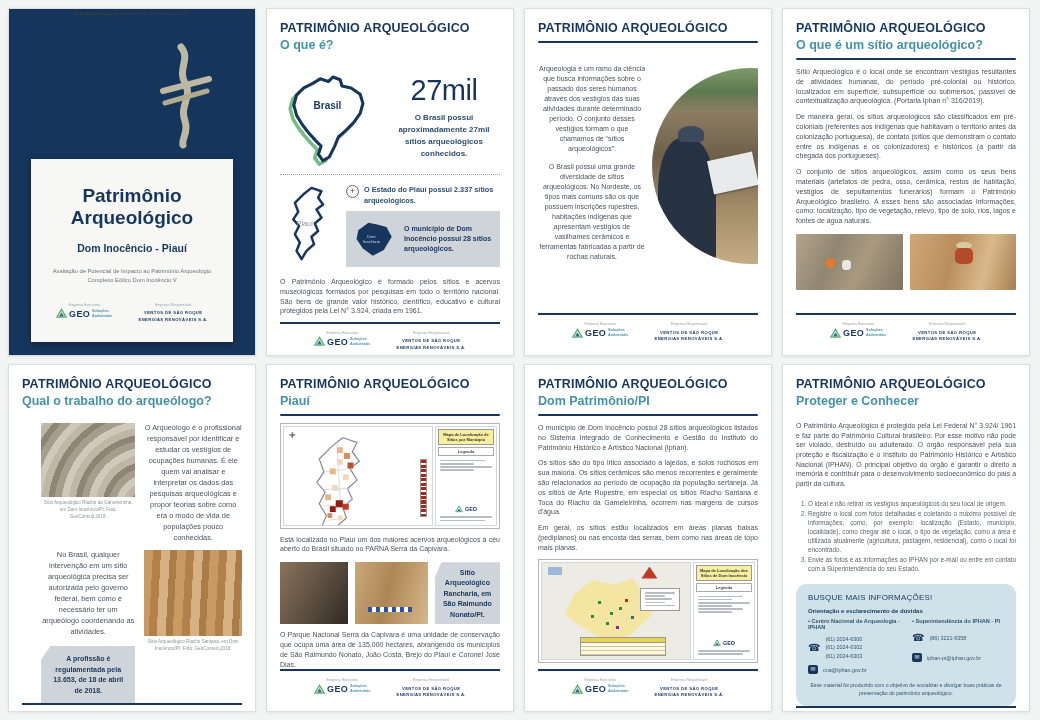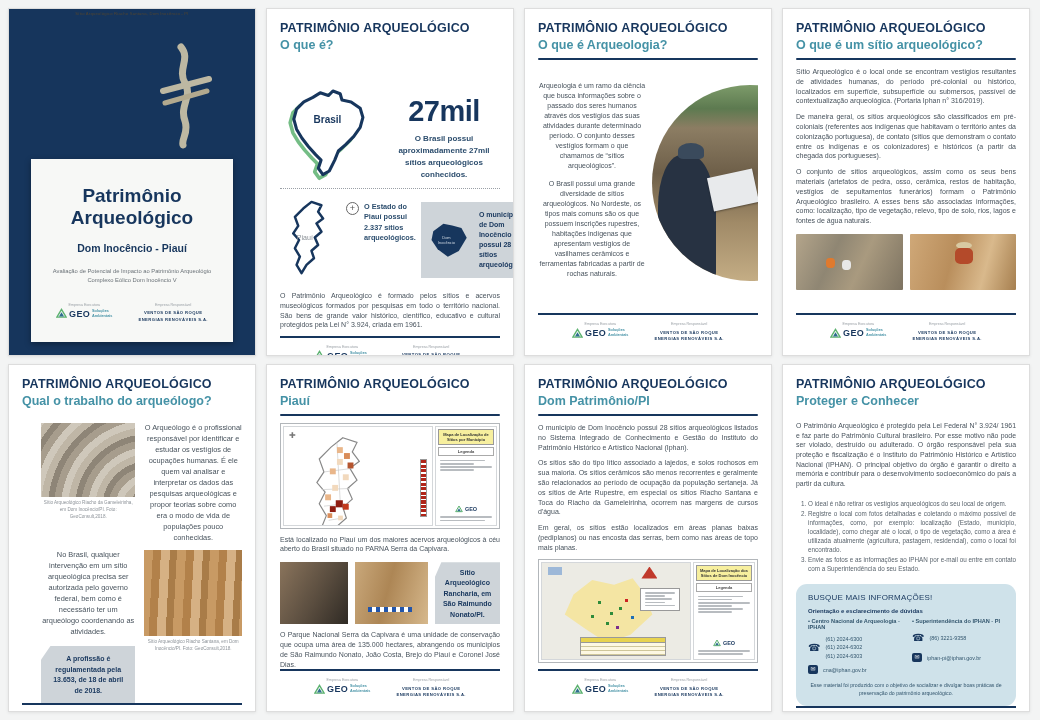--- a/index.html
+++ b/index.html
@@ -35,29 +35,29 @@
       linear-gradient(100deg,#d9c59b 0%,#c2a173 30%,#cbaa7c 55%,#a2855c 85%,#8f744e 100%);}
   .cover-caption{position:absolute; top:2px; left:0; right:0; text-align:center; font-size:4.2px; color:rgba(90,70,40,.85); letter-spacing:.2px;}
   .glyph{position:absolute; right:34px; top:30px; opacity:.8;}
   .cover-card{position:absolute; left:22px; right:22px; top:150px; bottom:13px; background:#f7f8f6; box-shadow:0 2px 6px rgba(0,0,0,.35); display:flex; flex-direction:column; align-items:center; text-align:center; padding:26px 10px 10px;}
   .cover-title{font-size:19px; font-weight:bold; color:var(--navy); line-height:1.15; max-width:150px;}
   .cover-sub{font-size:10.5px; font-weight:bold; color:var(--navy); margin-top:13px;}
   .cover-desc{font-size:5.8px; color:#6b7278; line-height:1.65; margin-top:13px; max-width:180px;}
   .cover-logos{margin-top:14px;}
   
   .row{display:flex;}
-  .brazil-row{gap:4px; align-items:flex-end; margin-top:16px;}
+  .brazil-row{gap:4px; align-items:center; margin-top:2px;}
   .brazil-row svg{width:104px; height:100px; flex:0 0 auto;}
   .stat-col{flex:1; text-align:center;}
-  .stat-num{font-size:29px; font-weight:bold; color:var(--navy); letter-spacing:-.5px;}
+  .stat-num{font-size:29px; font-weight:normal; color:var(--navy); letter-spacing:-.5px;}
   .stat-txt{font-size:8px; font-weight:bold; color:#2d4e6e; line-height:1.5; margin-top:5px;}
   .dotted{border-top:1.5px dotted #9aa0a6; margin:7px 0;}
   .piaui-row{gap:8px; align-items:center;}
   .piaui-row > svg{width:58px; height:88px; flex:0 0 auto;}
-  .pi-right{flex:1; display:flex; gap:5px;}
+  .pi-right{flex:1; display:flex; flex-direction:column; gap:5px;}
   .plus-row{display:flex; gap:5px; align-items:flex-start;}
   .plus-icon{width:13px; height:13px; border:1.3px solid #666; border-radius:50%; flex:0 0 auto; display:flex; align-items:center; justify-content:center; color:#555; font-size:9px; line-height:1;}
   .plus-icon::before{content:"+";}
   .plus-txt{font-size:7.3px; font-weight:bold; color:#2d4e6e; line-height:1.45;}
   .dom-box{background:var(--graybox); padding:8px 7px; display:flex; gap:7px; align-items:center;}
   .dom-box svg{width:44px; height:40px; flex:0 0 auto;}
   .dom-txt{font-size:7px; font-weight:bold; color:var(--navy); line-height:1.45;}
   .maplabel{font-family:"Liberation Sans",sans-serif;}
   
   .arq-row{gap:6px; margin-top:14px;}
@@ -228,21 +228,20 @@
               <div>VENTOS DE SÃO ROQUE</div>
               <div>ENERGIAS RENOVÁVEIS S.A.</div>
             </div>
         </div>
       </div>
     </div>
   </div>
 
   <div class="card">
     <div class="h1">PATRIMÔNIO ARQUEOLÓGICO</div>
-    <div class="h2">O que é Arqueologia?</div>
     <div class="rule"></div>
     <div class="row arq-row">
       <div class="arq-text">
         <p class="cp">Arqueologia é um ramo da ciência que busca informações sobre o passado dos seres humanos através dos vestígios das suas atividades durante determinado período. O conjunto desses vestígios formam o que chamamos de “sítios arqueológicos”.</p>
         <p class="cp">O Brasil possui uma grande diversidade de sítios arqueológicos. No Nordeste, os tipos mais comuns são os que possuem inscrições rupestres, habitações indígenas que apresentam vestígios de vasilhames cerâmicos e ferramentas fabricadas a partir de rochas naturais.</p>
       </div>
       <div class="circle-wrap">
         <div class="circle-photo">
           <div class="figure-dark"></div>
           <div class="helmet"></div>

